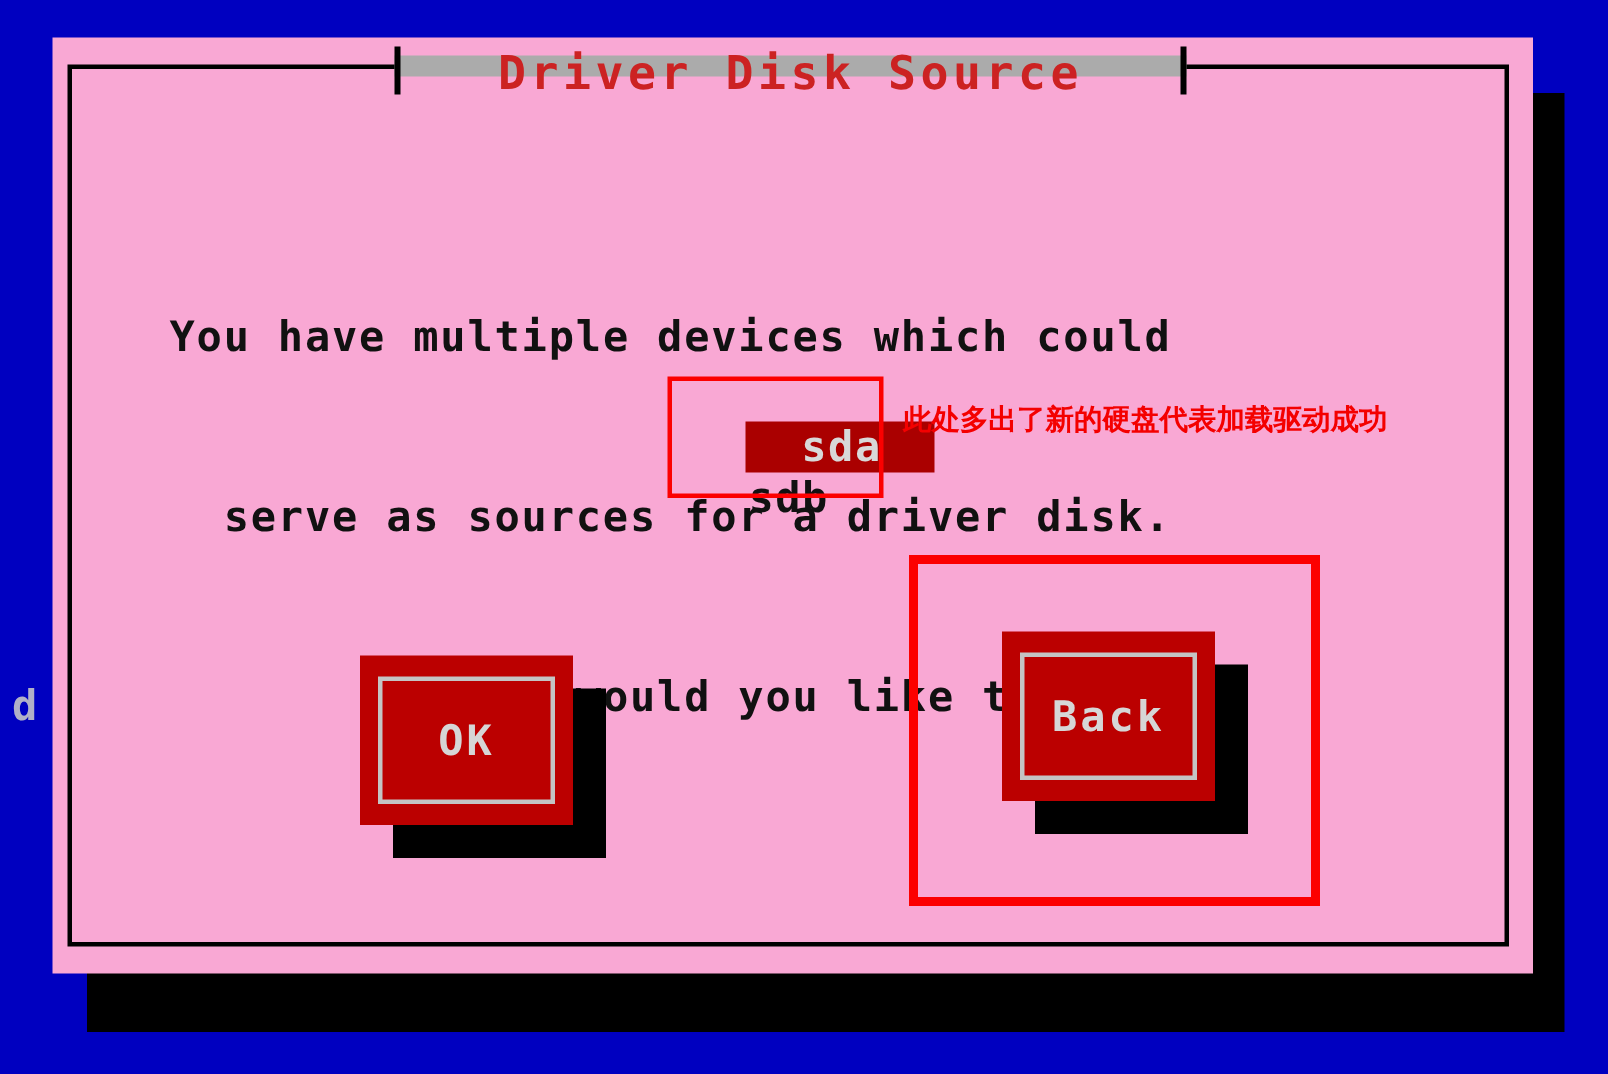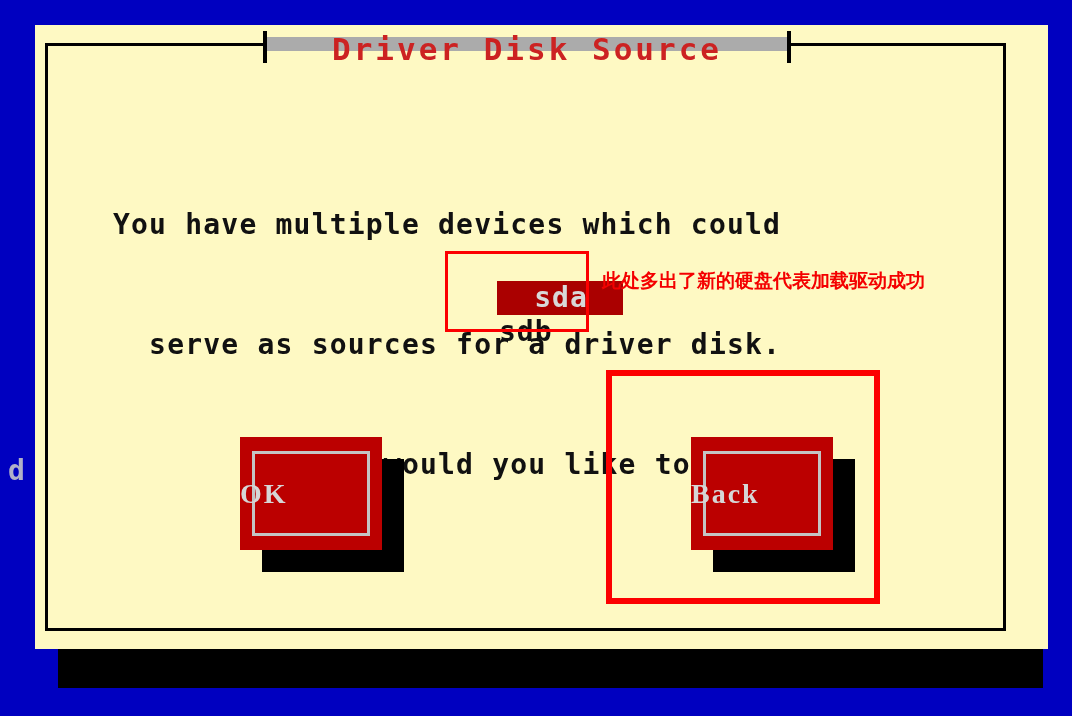--- a/index.html
+++ b/index.html
@@ -40,22 +40,21 @@
     background: #000000;
   }
 
   
   .dialog {
     position: absolute;
     left: 35px;
     top: 25px;
     width: 987px;
     height: 624px;
-    background: #fef9c3;
-    padding-left: 26px;
+    background: #f9a8d4;
   }
 
   
   .dialog-frame {
     position: absolute;
     left: 10px;
     top: 18px;
     width: 961px;
     height: 588px;
     border: 3px solid #000000;
@@ -183,30 +182,30 @@
     bottom: 14px;
     border: 3px solid #c4c4c4;
     box-sizing: border-box;
   }
   .btn-label {
     position: absolute;
     left: 0;
     right: 0;
     top: 50%;
     transform: translateY(-50%);
+    text-align: center;
     color: #d6d6d6;
     font-size: 28px;
     font-weight: bold;
     letter-spacing: 2px;
     line-height: 30px;
-    font-family: Liberation Serif, serif;
   }
 
   #ok-button-wrap   { left: 205px; top: 412px; width: 164px; height: 135px; }
-  #back-button-wrap { left: 633px; top: 412px; width: 164px; height: 135px; margin-left: 23px; }
+  #back-button-wrap { left: 633px; top: 396px; width: 164px; height: 135px; }
 
   
   .anno-box-back {
     position: absolute;
     left: 606px;
     top: 370px;
     width: 274px;
     height: 234px;
     border: 6px solid #fc0000;
     box-sizing: border-box;

